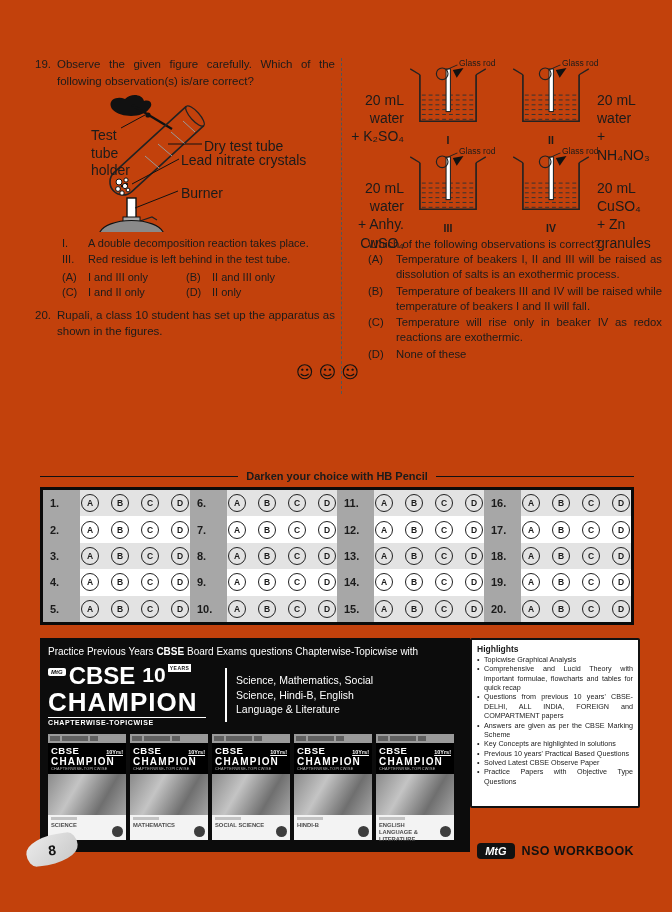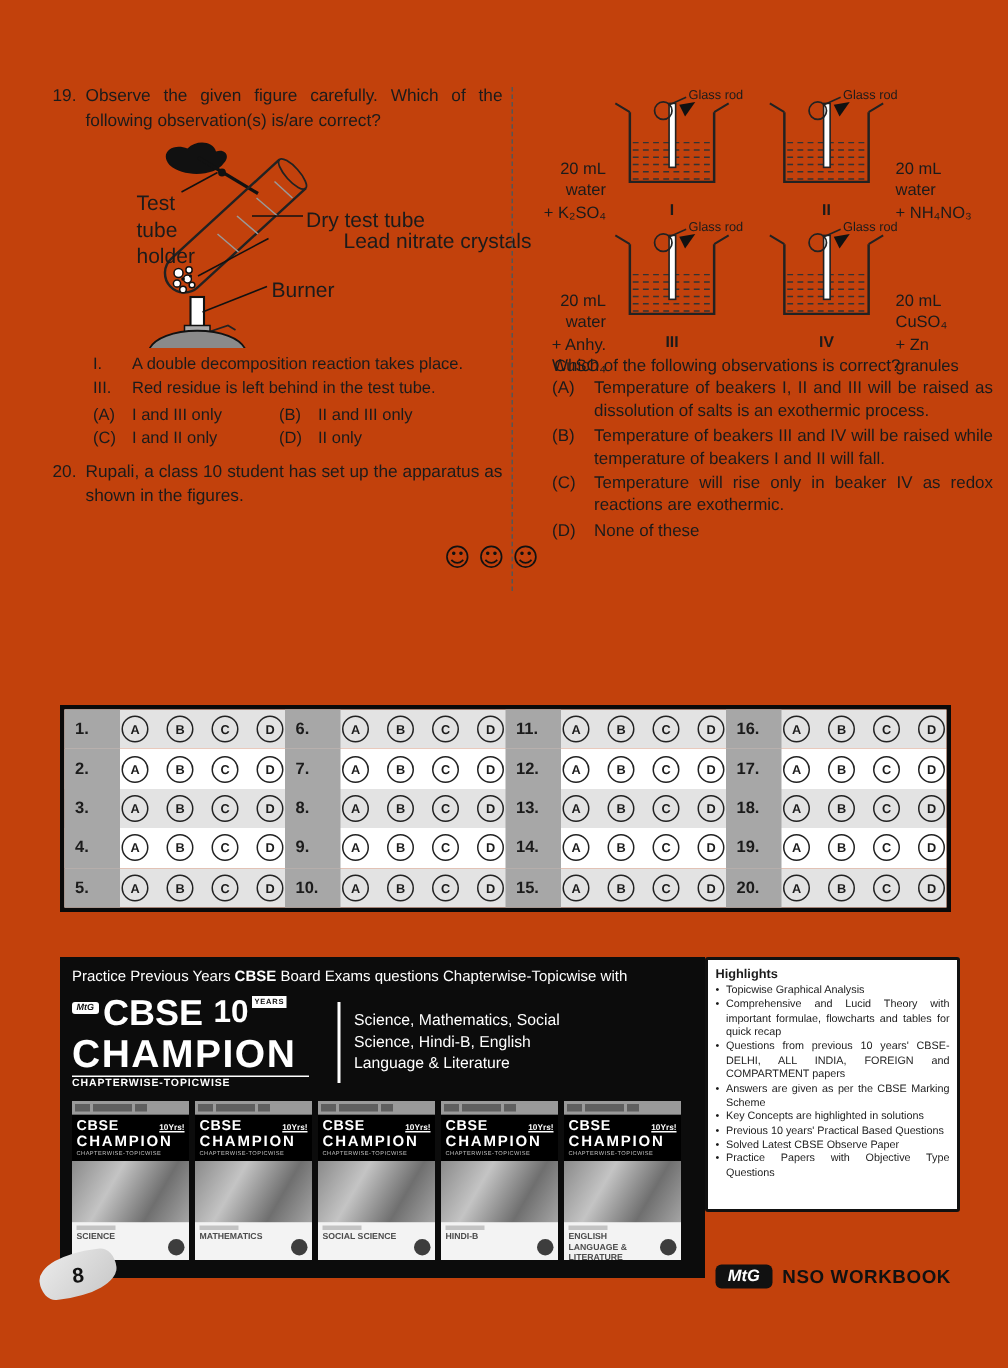--- a/index.html
+++ b/index.html
@@ -22,31 +22,31 @@
   .q20{margin-top:9px;}
   .smileys{position:absolute;left:296px;top:362px;font-size:17px;letter-spacing:5px;color:#111;
            font-family:"DejaVu Sans",sans-serif;}
 
   
   .figure19{position:relative;height:138px;margin:5px 0 4px 0;}
   .figure19 svg{position:absolute;inset:0;}
   .fig-label{position:absolute;font-size:14px;line-height:1.25;white-space:nowrap;}
   .lbl-holder{left:56px;top:33px;width:52px;white-space:normal;}
   .lbl-tube{left:169px;top:44px;}
-  .lbl-crystals{left:146px;top:58px;margin-left:48px;}
+  .lbl-crystals{left:146px;top:58px;}
   .lbl-burner{left:146px;top:91px;}
 
   
   .beaker-rows{margin-bottom:4px;}
   .beaker-row{display:flex;width:302px;}
   .bunit{position:relative;width:151px;height:88px;flex:none;}
   .bunit .bsvg{position:absolute;top:9px;width:84px;height:62px;}
   .bunit.left  .bsvg{left:56px;}
   .bunit.right .bsvg{left:8px;}
-  .blabel{position:absolute;top:48px;font-size:11px;line-height:1.3;display:flex;flex-direction:column;}
+  .blabel{position:absolute;top:33px;font-size:14px;line-height:1.3;display:flex;flex-direction:column;}
   .bunit.left  .blabel{left:0;width:54px;align-items:flex-end;text-align:right;}
   .bunit.right .blabel{left:96px;width:55px;}
   .rod-label{position:absolute;top:0;font-size:8.5px;white-space:nowrap;}
   .bunit.left  .rod-label{left:109px;}
   .bunit.right .rod-label{left:61px;}
   .rod-leader{position:absolute;top:9px;width:13px;border-top:1px solid #222;transform:rotate(-24deg);}
   .bunit.left  .rod-leader{left:95px;}
   .bunit.right .rod-leader{left:47px;}
   .broman{position:absolute;bottom:0;font-size:10.5px;font-weight:bold;width:84px;text-align:center;}
   .bunit.left  .broman{left:56px;}
@@ -348,20 +348,25 @@
         <span class="ot">Temperature will rise only in beaker IV as redox reactions are exothermic.</span>
       </div>
       <div class="opt20">
         <span class="ol">(D)</span>
         <span class="ot">None of these</span>
       </div>
     </div>
   </section>
 
   <section class="answer-sheet">
+    <div class="as-header">
+      <span class="rule"></span>
+      <span class="as-title">Darken your choice with HB Pencil</span>
+      <span class="rule"></span>
+    </div>
     <div class="as-grid">
         <div class="as-row odd">
           <div class="as-num">1.</div>
           <div class="as-bubbles">
             <div class="bubble">A</div>
             <div class="bubble">B</div>
             <div class="bubble">C</div>
             <div class="bubble">D</div>
           </div>
           <div class="as-num">6.</div>

